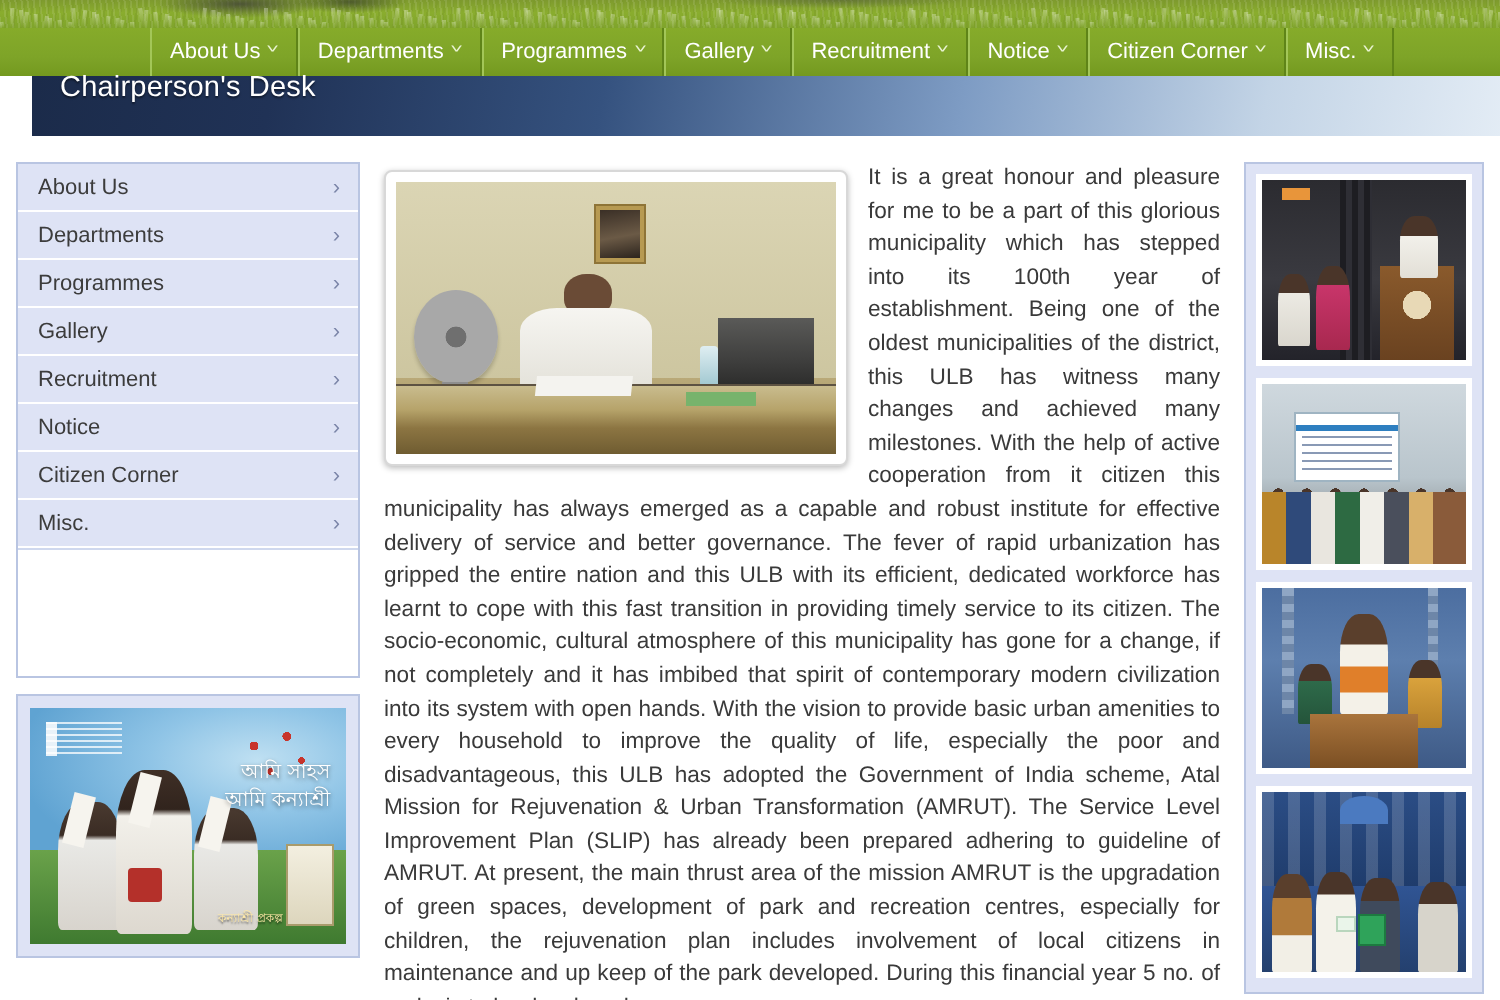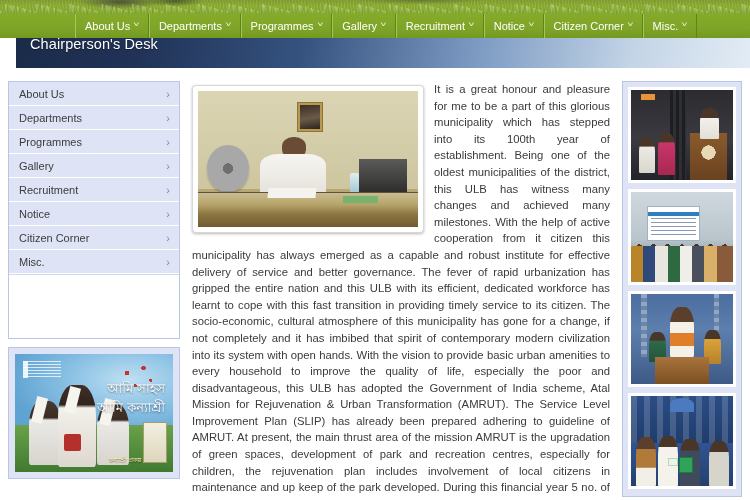--- a/index.html
+++ b/index.html
@@ -132,21 +132,21 @@
   }
   #left-banner-img .s1 { left: 12%; bottom: 42%; }
   #left-banner-img .s2 { left: 33%; bottom: 50%; }
   #left-banner-img .s3 { left: 55%; bottom: 40%; }
   #left-banner-img .lb-book {
     position: absolute; left: 31%; bottom: 18%; width: 11%; height: 14%;
     background: #b4302a; border-radius: 2px;
   }
   #left-banner-img .lb-text {
     position: absolute; right: 5%; top: 22%;
-    color: #ffffff; font-size: 13px; line-height: 1.45;
+    color: #ffffff; font-size: 10px; line-height: 1.45;
     text-align: right; text-shadow: 0 1px 2px rgba(0,0,0,.55);
     font-family: "DejaVu Sans", sans-serif;
   }
   #left-banner-img .lb-tree {
     position: absolute; right: 9%; top: 6%; width: 26%; height: 34%;
     background:
       radial-gradient(circle 4px at 22% 30%, #c8342c 0 55%, rgba(0,0,0,0) 56%),
       radial-gradient(circle 4px at 62% 18%, #c8342c 0 55%, rgba(0,0,0,0) 56%),
       radial-gradient(circle 3px at 80% 48%, #c8342c 0 55%, rgba(0,0,0,0) 56%),
       radial-gradient(circle 3px at 42% 62%, #c8342c 0 55%, rgba(0,0,0,0) 56%);

